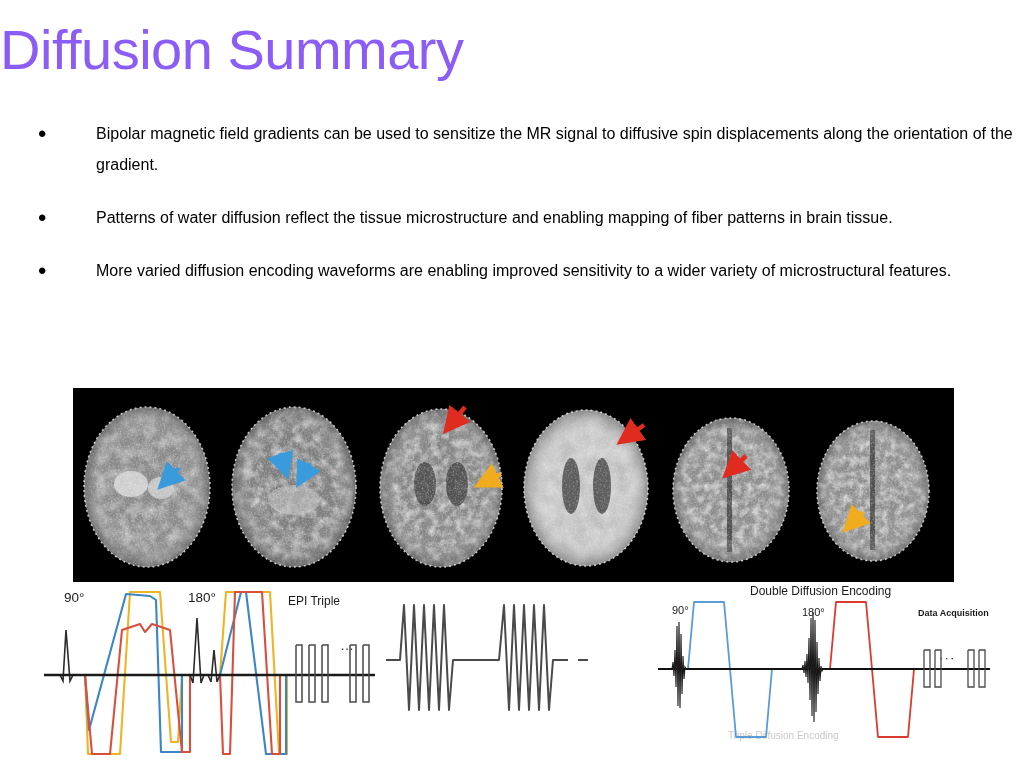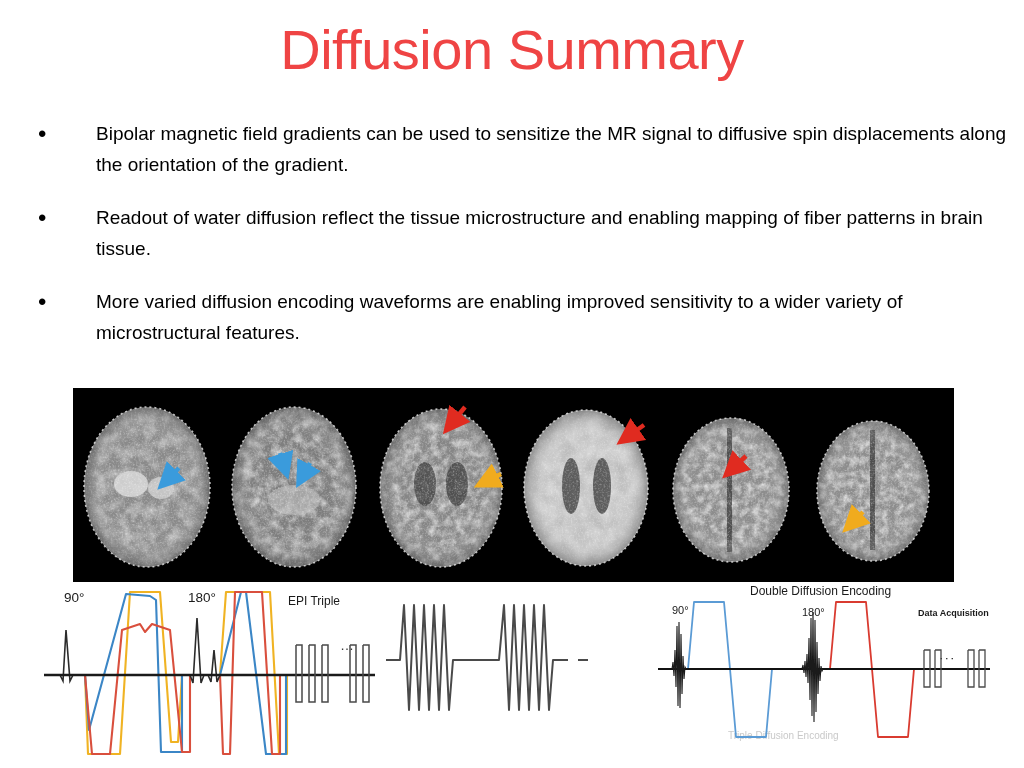--- a/index.html
+++ b/index.html
@@ -15,26 +15,26 @@
     font-family: "Liberation Sans", sans-serif;
     color: #000000;
   }
 
   
   #slide-title {
     position: absolute;
     left: 0;
     top: 22px;
     width: 1024px;
-    text-align: center;
+    text-align: left;
     font-size: 56px;
     font-weight: 400;
     line-height: 1.0;
     letter-spacing: -0.5px;
-    color: #ef4444;
+    color: #8b5cf6;
   }
 
   
   #bullet-list {
     position: absolute;
     left: 24px;
     top: 118px;
     width: 990px;
   }
   .bullet-row {
@@ -46,21 +46,21 @@
     width: 72px;
     flex: 0 0 72px;
     font-size: 24px;
     line-height: 31px;
     text-align: left;
     padding-left: 14px;
     box-sizing: border-box;
   }
   .bullet-text {
     flex: 1 1 auto;
-    font-size: 19px;
+    font-size: 16px;
     line-height: 31px;
     color: #000;
     white-space: pre-line;
   }
 
   
   #brain-strip {
     position: absolute;
     left: 73px;
     top: 388px;
@@ -115,21 +115,21 @@
 
 <div id="bullet-list">
 
   <div class="bullet-row">
     <div class="bullet-marker">•</div>
     <div class="bullet-text">Bipolar magnetic field gradients can be used to sensitize the MR signal to diffusive spin displacements along the orientation of the gradient.</div>
   </div>
 
   <div class="bullet-row">
     <div class="bullet-marker">•</div>
-    <div class="bullet-text">Readout of water diffusion reflect the tissue microstructure and enabling mapping of fiber patterns in brain tissue.</div>
+    <div class="bullet-text">Patterns of water diffusion reflect the tissue microstructure and enabling mapping of fiber patterns in brain tissue.</div>
   </div>
 
   <div class="bullet-row">
     <div class="bullet-marker">•</div>
     <div class="bullet-text">More varied diffusion encoding waveforms are enabling improved sensitivity to a wider variety of microstructural features.</div>
   </div>
 
 </div>
 
 <div id="brain-strip">

